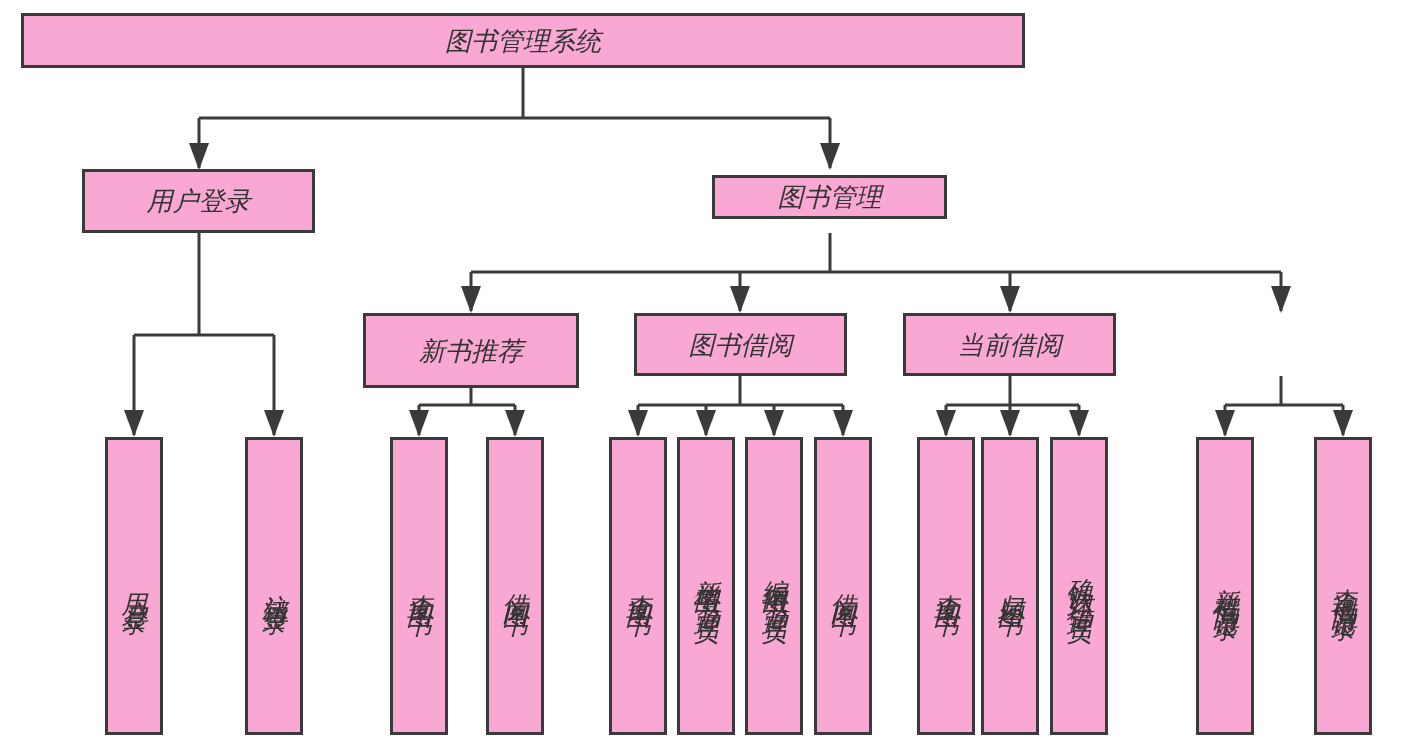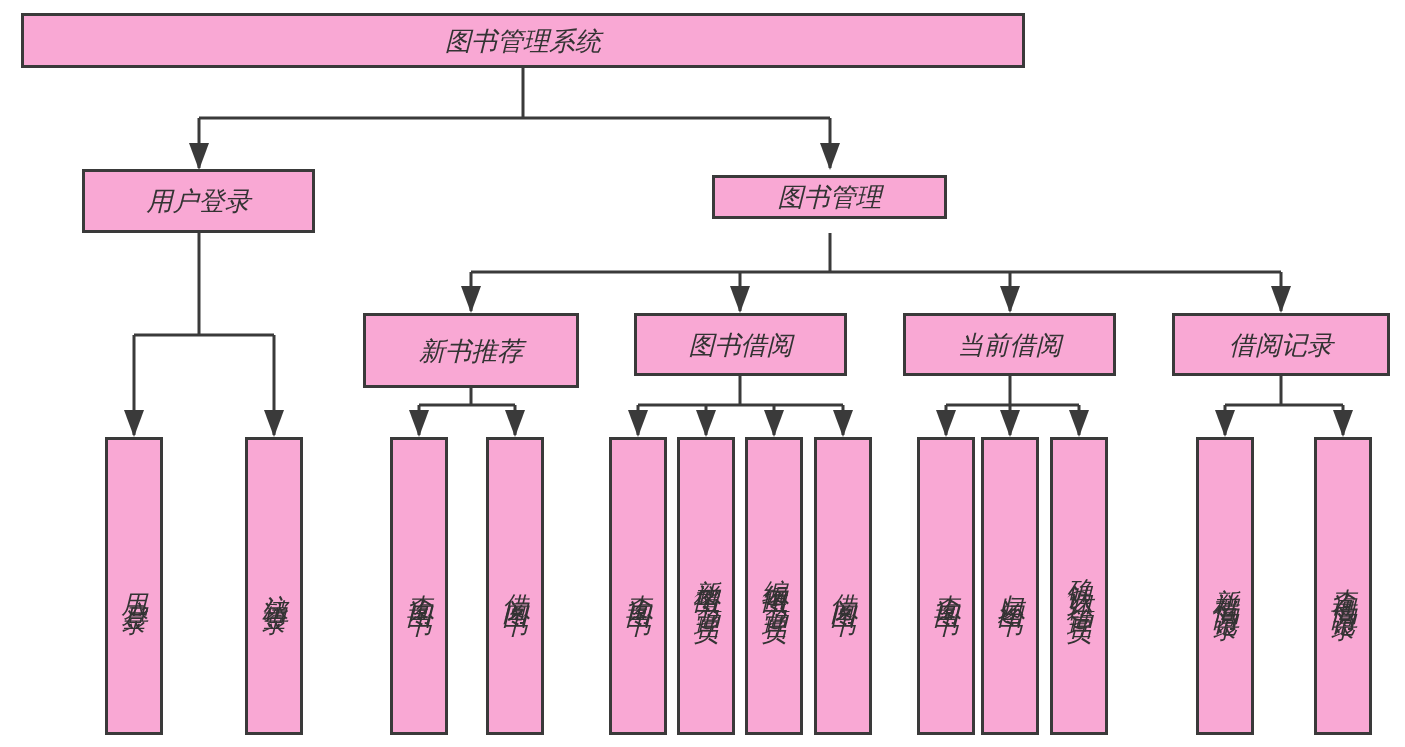--- a/index.html
+++ b/index.html
@@ -87,21 +87,20 @@
   </svg>
 
   <div class="node" style="left:21px; top:13px; width:1004px; height:55px;">图书管理系统</div>
 
   <div class="node" style="left:82px; top:169px; width:233px; height:64px;">用户登录</div>
   <div class="node" style="left:712px; top:161px; width:235px; height:44px;margin-top:14px;">图书管理</div>
 
   <div class="node" style="left:363px; top:313px; width:216px; height:75px;">新书推荐</div>
   <div class="node" style="left:903px; top:313px; width:213px; height:63px;">当前借阅</div>
   <div class="node" style="left:634px; top:313px; width:213px; height:63px;">图书借阅</div>
-  <div class="node" style="left:1172px; top:313px; width:218px; height:63px;">借阅记录</div>
 
   <div class="node v" style="left:105px; top:437px; width:58px; height:298px;">用户登录</div>
   <div class="node v" style="left:245px; top:437px; width:58px; height:298px;">注销登录</div>
   <div class="node v" style="left:390px; top:437px; width:58px; height:298px;">查询图书</div>
   <div class="node v" style="left:486px; top:437px; width:58px; height:298px;">借阅图书</div>
   <div class="node v" style="left:609px; top:437px; width:58px; height:298px;">查询图书</div>
   <div class="node v" style="left:677px; top:437px; width:58px; height:298px;">新增图书（管理员）</div>
   <div class="node v" style="left:745px; top:437px; width:58px; height:298px;">编辑图书（管理员）</div>
   <div class="node v" style="left:814px; top:437px; width:58px; height:298px;">借阅图书</div>
   <div class="node v" style="left:917px; top:437px; width:58px; height:298px;">查询图书</div>

